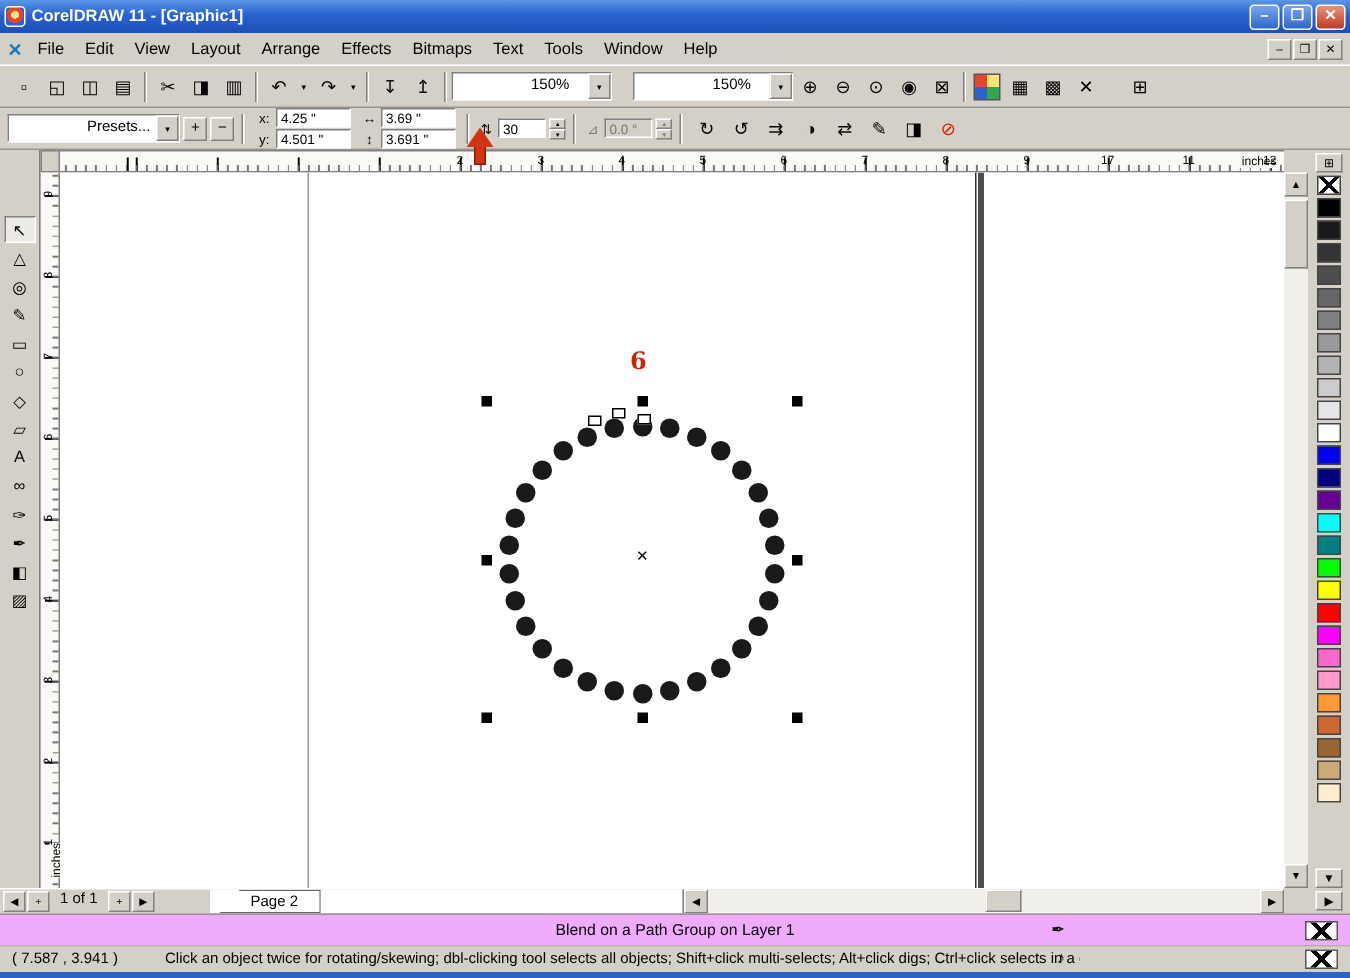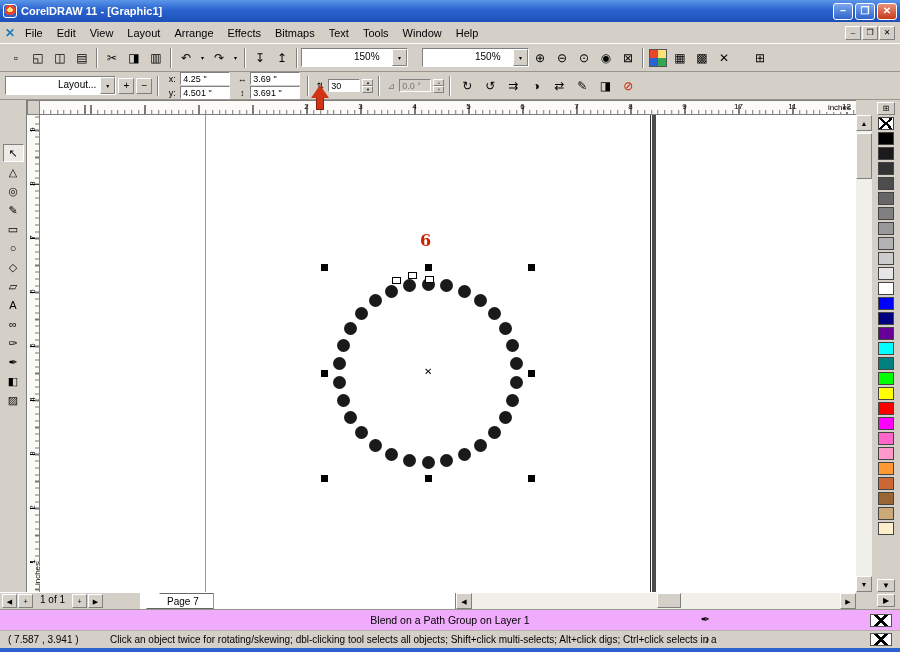--- a/index.html
+++ b/index.html
@@ -175,21 +175,21 @@
       </div>
       <button class="tb-btn">▦</button>
       <button class="tb-btn">▩</button>
       <button class="tb-btn">✕</button>
       <div class="gap"></div>
       <button class="tb-btn">⊞</button>
     </div>
 
   <div class="propbar">
     <div class="combo">
-      <span class="val">Layout...</span>
+      <span class="val">Presets...</span>
       <button class="drop">▾</button>
     </div>
     <button class="pm-btn">+</button>
     <button class="pm-btn">−</button>
     <div class="vsep"></div>
     <div class="stack">
       <div class="row">
         <span class="mini">x:</span>
         <input class="field" value="4.25 &quot;" style="">
       </div>
@@ -385,21 +385,21 @@
 
   <div class="pagebar">
     <div class="pagenav" id="pagenav">
         <button class="nav-btn">◀</button>
         <button class="nav-btn">+</button>
         <span class="page-info">1 of 1</span>
         <button class="nav-btn">+</button>
         <button class="nav-btn">▶</button>
       </div>
     <div class="tabstrip">
-      <span class="page-tab">Page 7</span>
+      <span class="page-tab">Page 2</span>
     </div>
     <div class="hscroll">
       <button class="hs-btn">◀</button>
       <div class="hs-track">
         <div class="hs-thumb"></div>
       </div>
       <button class="hs-btn">▶</button>
     </div>
   </div>
   <div class="corner"></div>

